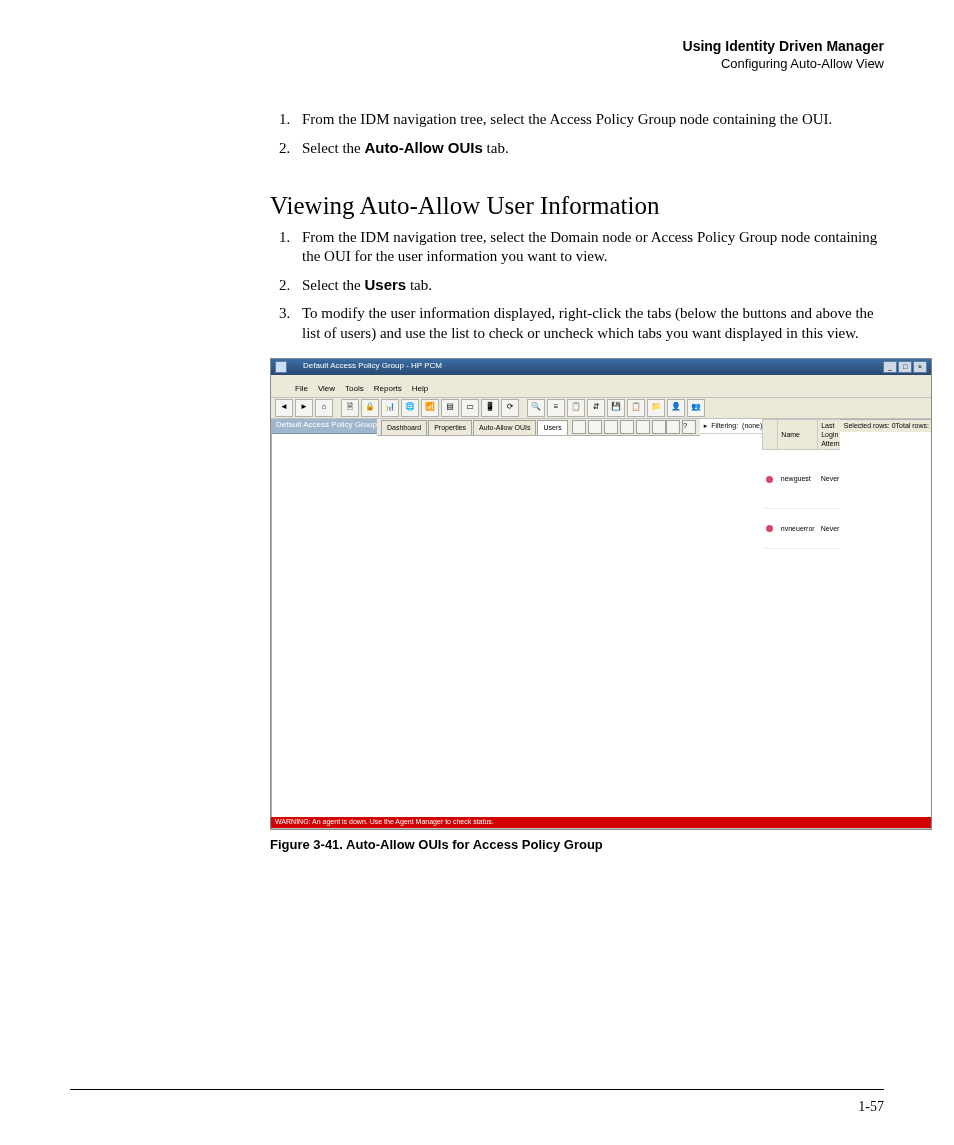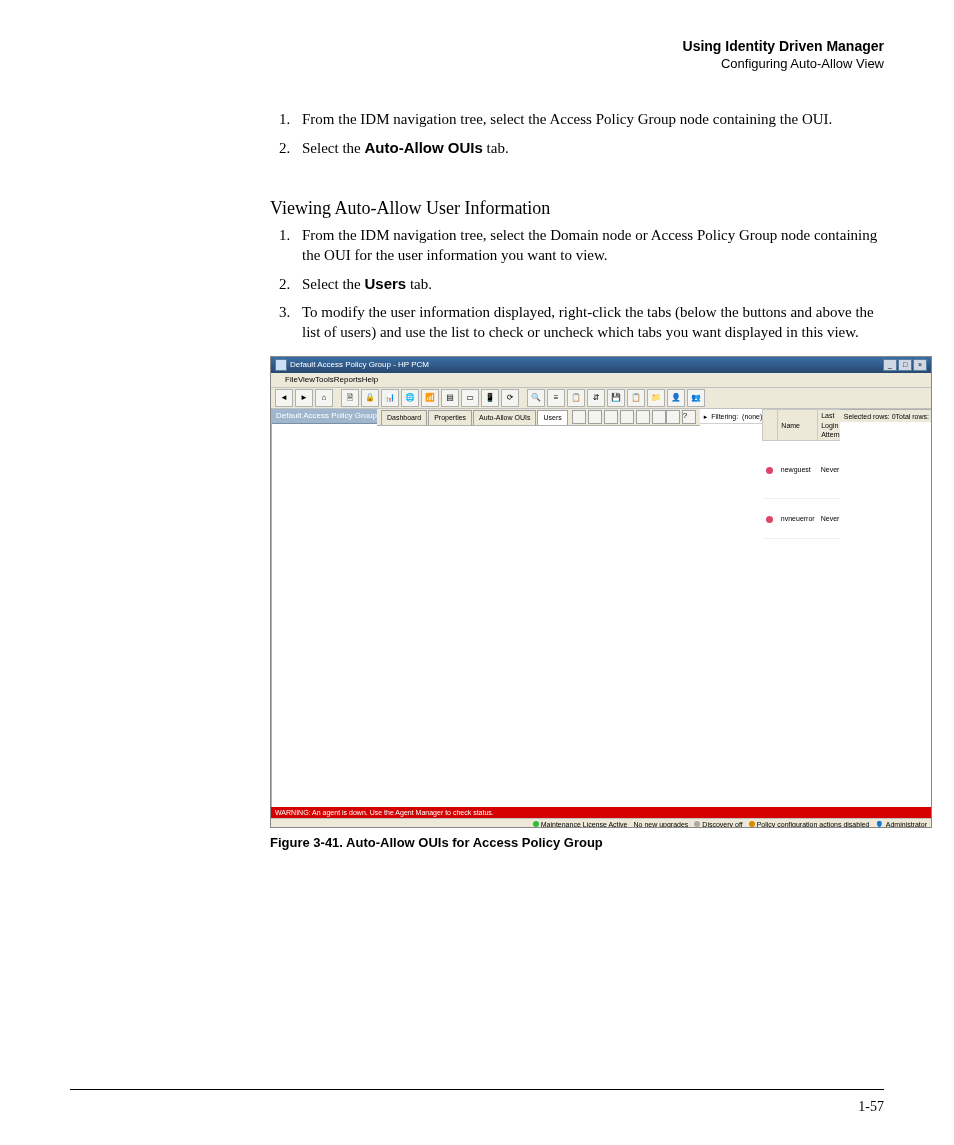--- a/index.html
+++ b/index.html
@@ -4,34 +4,34 @@
 <style>
   html,body{margin:0;padding:0;background:#fff;font-family:"Times New Roman",serif;color:#000;}
   .page{width:954px;height:1145px;position:relative;box-sizing:border-box;padding:50px 70px 40px 70px;}
   .running-head{position:absolute;top:38px;right:70px;text-align:right;font-family:Arial,Helvetica,sans-serif;line-height:1.25;}
   .running-head .t1{font-weight:bold;font-size:14px;}
   .running-head .t2{font-size:13px;}
   .bodytxt{margin-top:60px;margin-left:200px;font-size:15px;line-height:1.32;}
   .bold{font-weight:bold;}
   ol.steps{padding-left:24px;margin:6px 0 14px 0;}
   ol.steps li{padding-left:8px;margin-bottom:8px;}
-  h2.section{font-weight:normal;font-size:18px;margin:38px 0 6px 0;font-family:"Times New Roman",serif;}
+  h2.section{font-weight:normal;font-size:25px;margin:30px 0 6px 0;font-family:"Times New Roman",serif;}
   .sans-bold{font-family:Arial,Helvetica,sans-serif;font-weight:bold;}
   .figcap{font-family:Arial,Helvetica,sans-serif;font-weight:bold;font-size:13px;margin-top:6px;}
   .footer-rule{position:absolute;left:70px;right:70px;bottom:55px;border-top:1px solid #000;}
   .pagenum{position:absolute;right:70px;bottom:30px;font-size:14px;}
 
   
   .app{width:660px;height:470px;border:1px solid #888;font-family:Tahoma,Arial,sans-serif;font-size:8px;background:#ece9d8;color:#000;overflow:hidden;}
   .titlebar{height:16px;background:linear-gradient(#3a6ea5,#28486f);color:#fff;display:flex;align-items:center;padding:0 4px;justify-content:space-between;}
-  .titlebar .tl{display:flex;align-items:center;gap:3px;}
+  .titlebar .tl{display:flex;align-items:center;gap:16px;}
   .tbicon{width:10px;height:10px;background:#c9e0f7;border:1px solid #5a7ea0;}
   .winbtns{display:flex;gap:1px;}
   .winbtn{width:12px;height:10px;background:#cfd8e4;border:1px solid #5a7ea0;font-size:7px;line-height:10px;text-align:center;color:#000;}
-  .menubar{height:14px;background:#ece9d8;display:flex;align-items:center;padding-left:14px;border-bottom:1px solid #c0c0c0;}
+  .menubar{height:14px;background:#ece9d8;display:flex;align-items:center;gap:10px;padding-left:24px;border-bottom:1px solid #c0c0c0;margin-top:8px;}
   .toolbar{height:20px;background:#ece9d8;display:flex;align-items:center;gap:2px;padding-left:4px;border-bottom:1px solid #c0c0c0;}
   .tbtn{width:16px;height:16px;border:1px solid #b0b0b0;background:#f4f4f0;display:inline-flex;align-items:center;justify-content:center;font-size:8px;}
   .tbtn.sep{border:none;background:transparent;width:4px;}
   .appbody{display:flex;height:398px;}
   .navpane{width:100px;border-right:1px solid #b0b0b0;background:#fff;overflow:hidden;display:flex;flex-direction:column;}
   .tree{flex:1;padding:2px;font-size:7px;line-height:12px;white-space:nowrap;}
   .tree .nd{display:flex;align-items:center;gap:2px;}
   .tree .indent1{padding-left:8px;} .tree .indent2{padding-left:16px;} .tree .indent3{padding-left:24px;} .tree .indent4{padding-left:32px;}
   .fld{width:8px;height:7px;background:#f7d56a;border:1px solid #a07d1a;}
   .usr{width:7px;height:7px;border-radius:50%;background:#d46;}

